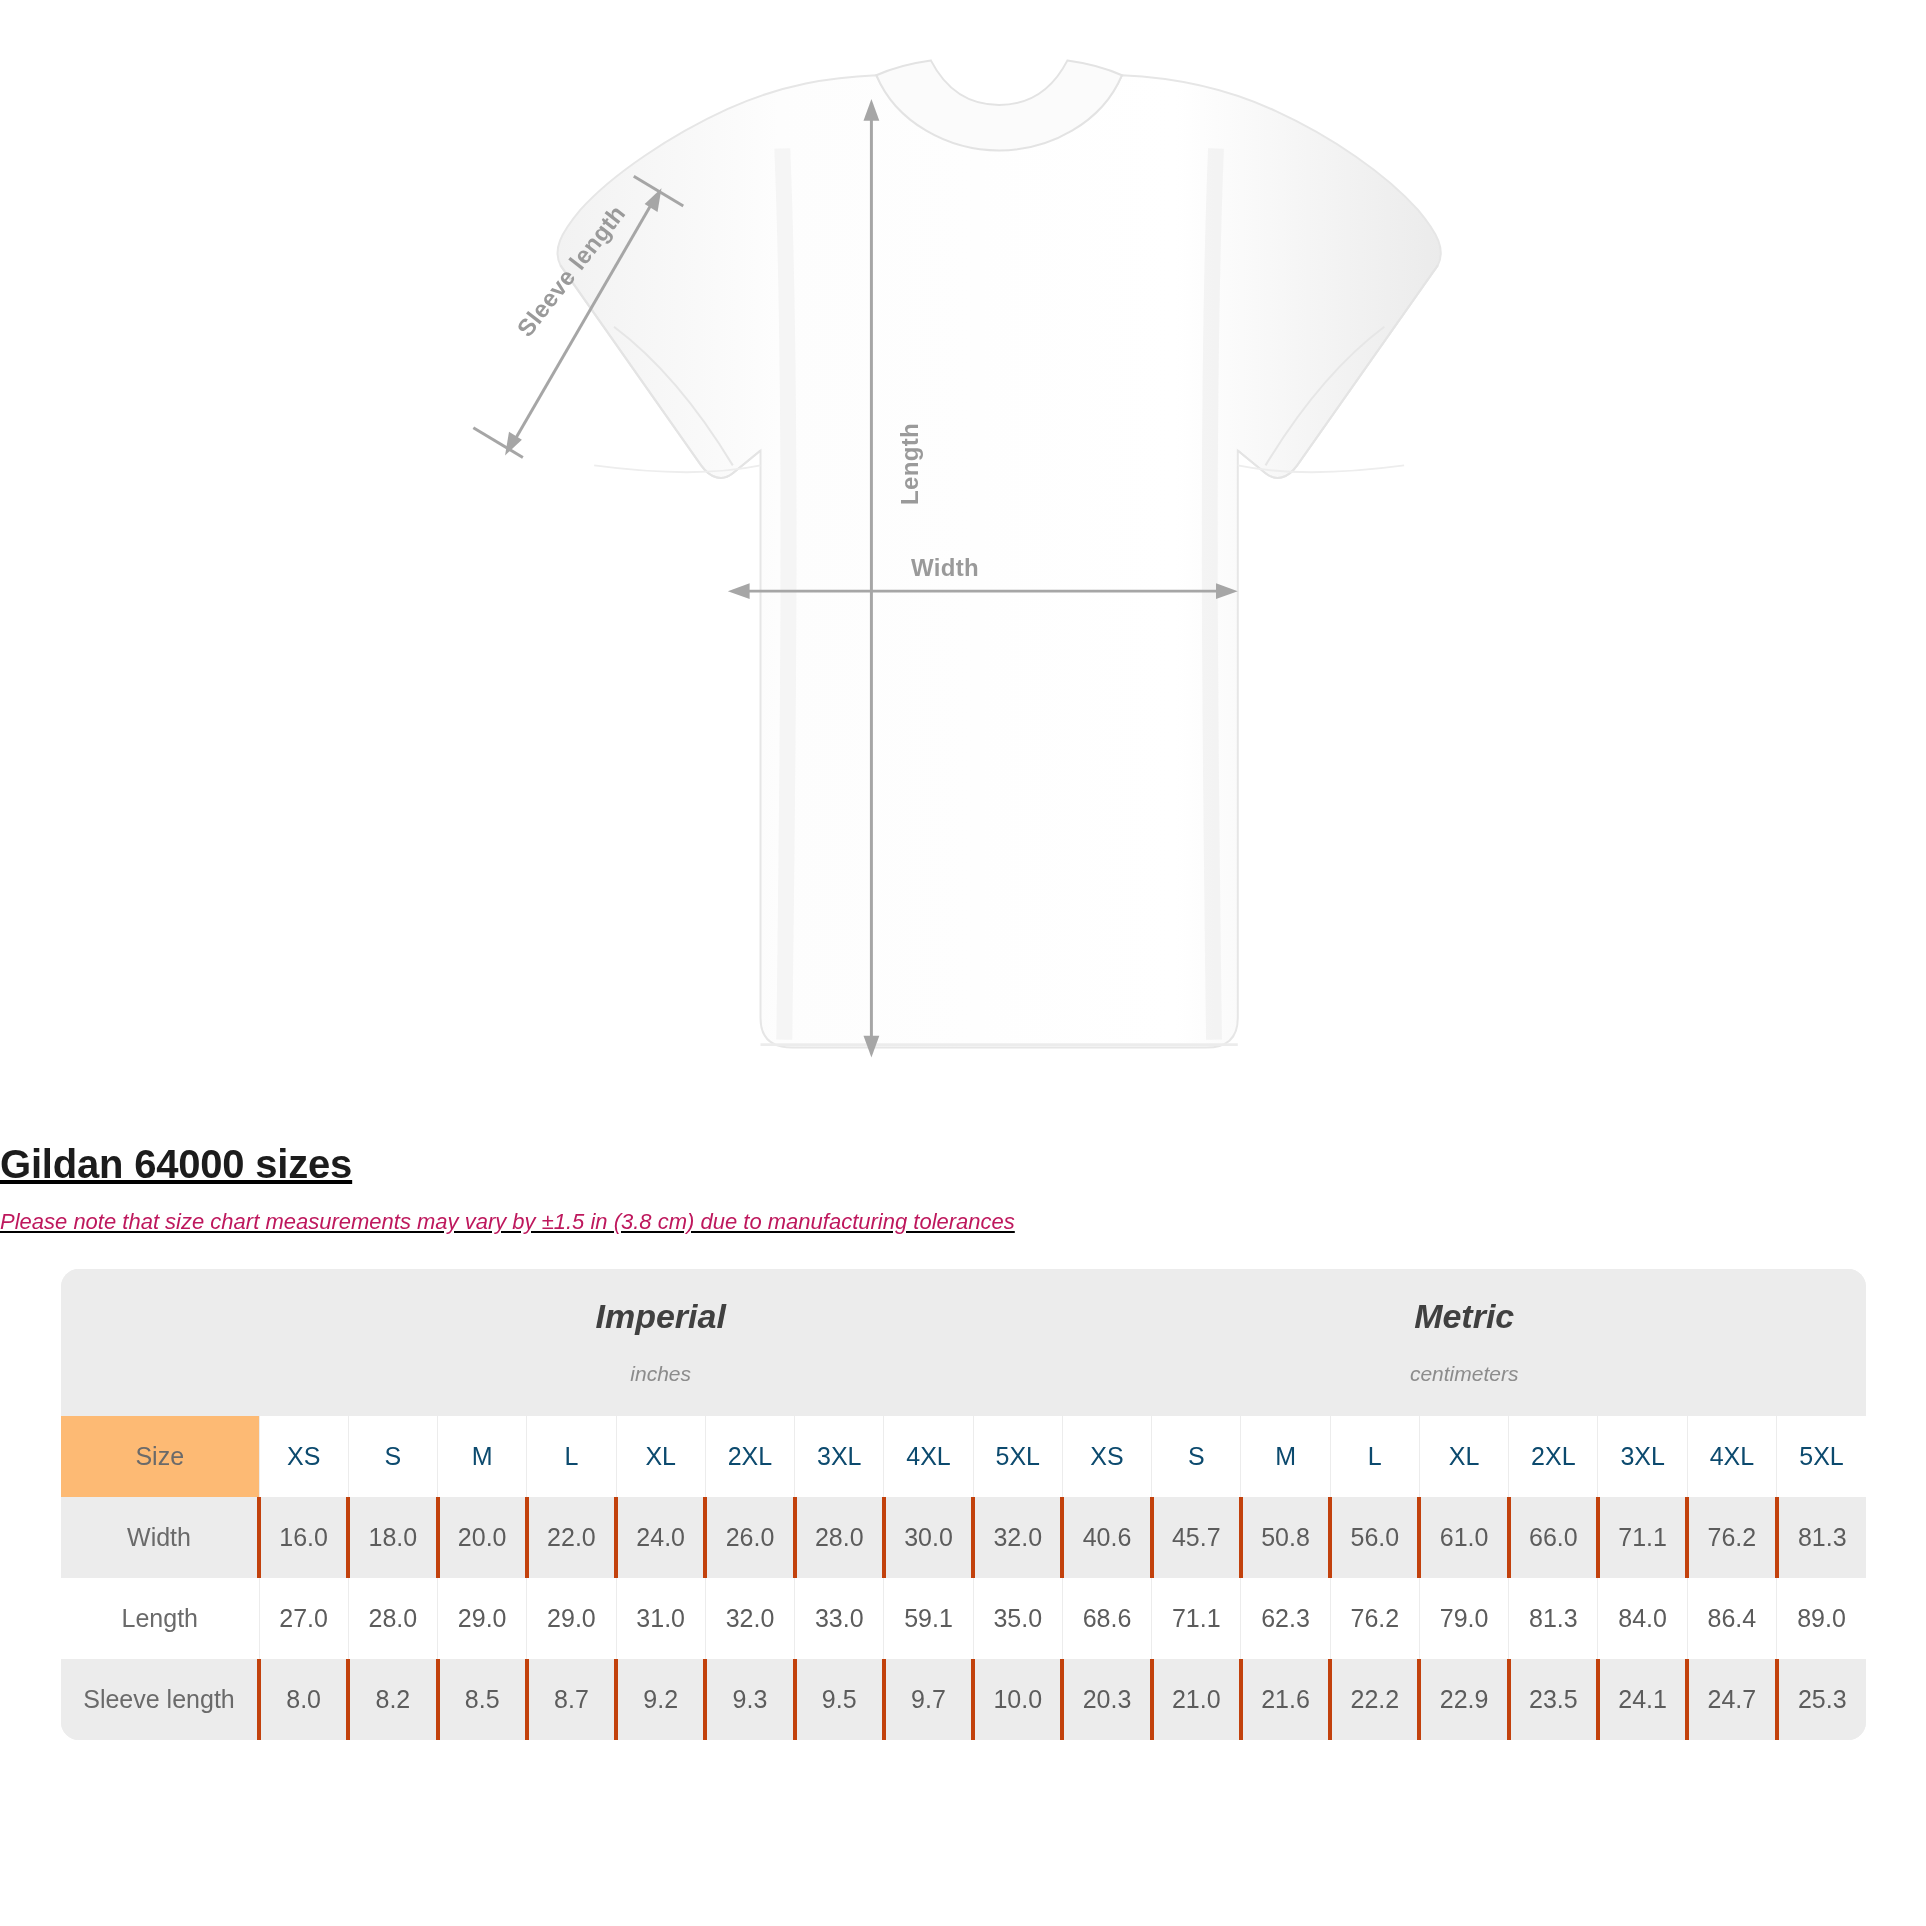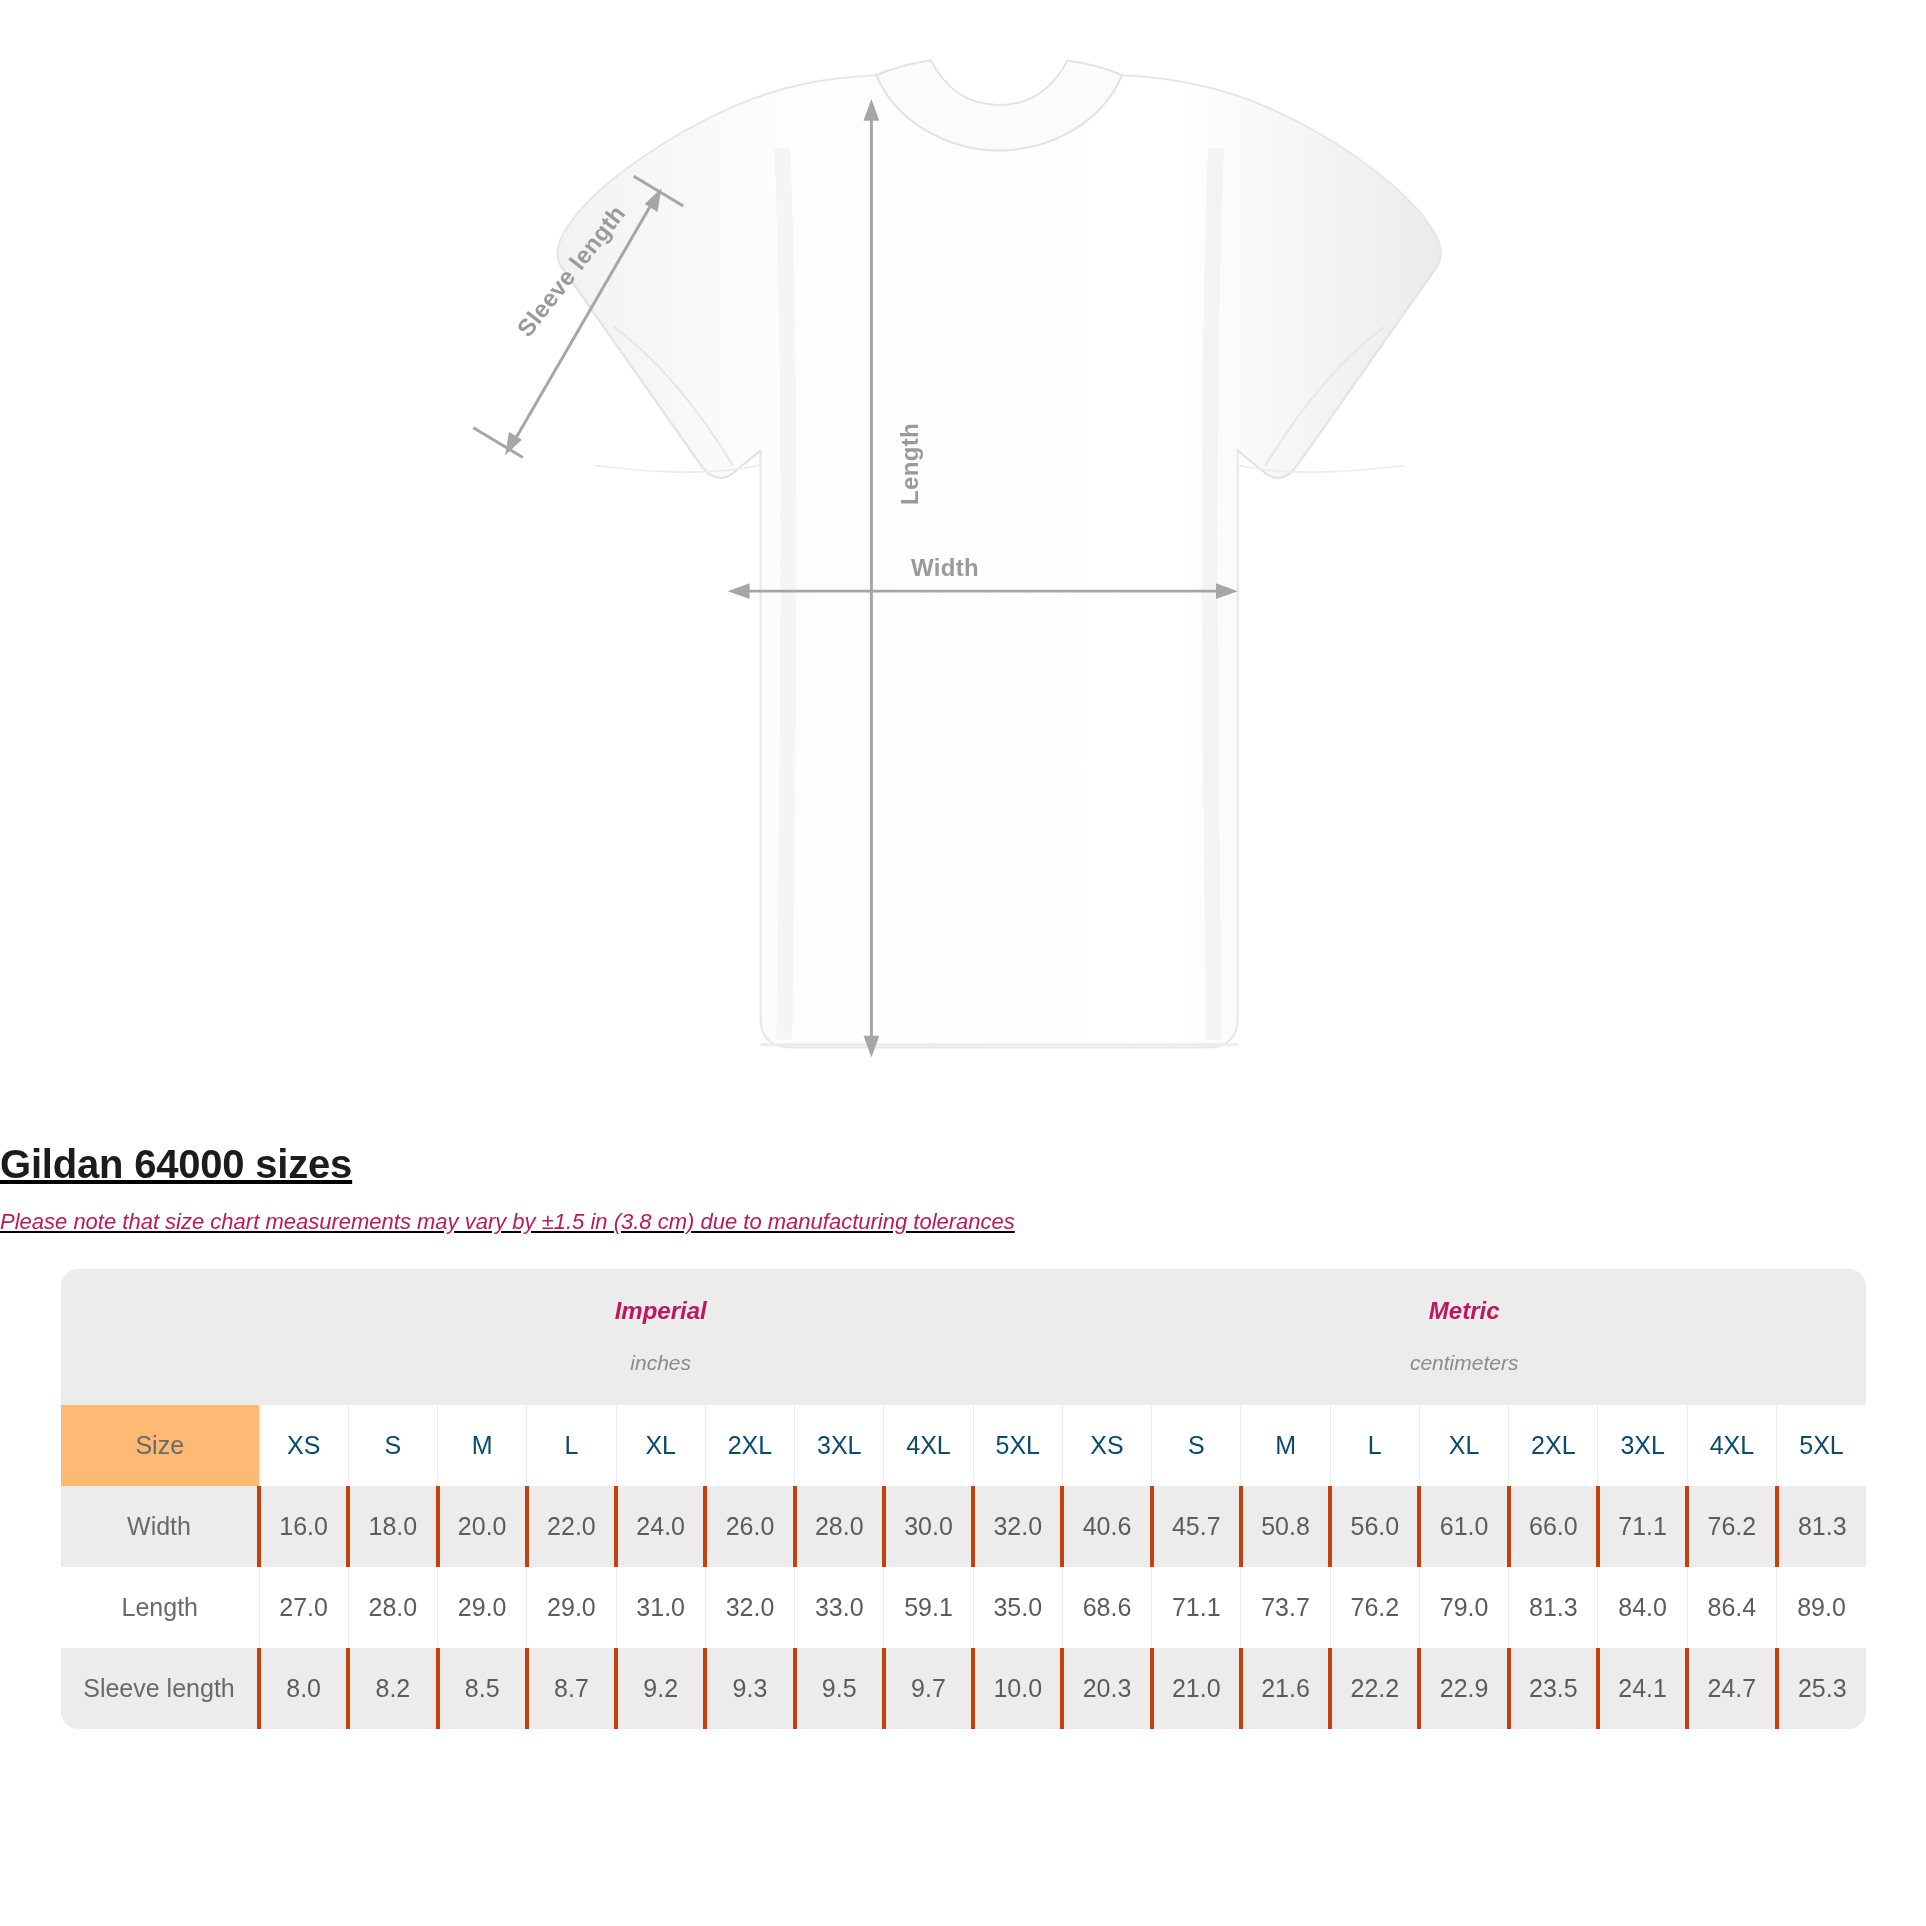--- a/index.html
+++ b/index.html
@@ -94,24 +94,24 @@
     text-align: center;
     vertical-align: middle;
     font-weight: normal;
   }
   
   .unit-row td {
     background: #ececec;
     padding: 28px 0 30px 0;
   }
   .unit-name {
-    font-size: 24px;
+    font-size: 34px;
     font-weight: bold;
     font-style: italic;
-    color: #be185d;
+    color: #404040;
   }
   .unit-sub {
     margin-top: 26px;
     font-size: 21px;
     font-style: italic;
     color: #8c8c8c;
   }
 
   
   .size-row td {
@@ -307,21 +307,21 @@
           <td class="cell-div">28.0</td>
           <td class="cell-div">29.0</td>
           <td class="cell-div">29.0</td>
           <td class="cell-div">31.0</td>
           <td class="cell-div">32.0</td>
           <td class="cell-div">33.0</td>
           <td class="cell-div">59.1</td>
           <td class="cell-div">35.0</td>
           <td class="cell-div">68.6</td>
           <td class="cell-div">71.1</td>
-          <td class="cell-div">73.7</td>
+          <td class="cell-div">62.3</td>
           <td class="cell-div">76.2</td>
           <td class="cell-div">79.0</td>
           <td class="cell-div">81.3</td>
           <td class="cell-div">84.0</td>
           <td class="cell-div">86.4</td>
           <td class="cell-div">89.0</td>
         </tr>
 
         <tr class="data-row alt">
           <td class="rowhead">Sleeve length</td>

